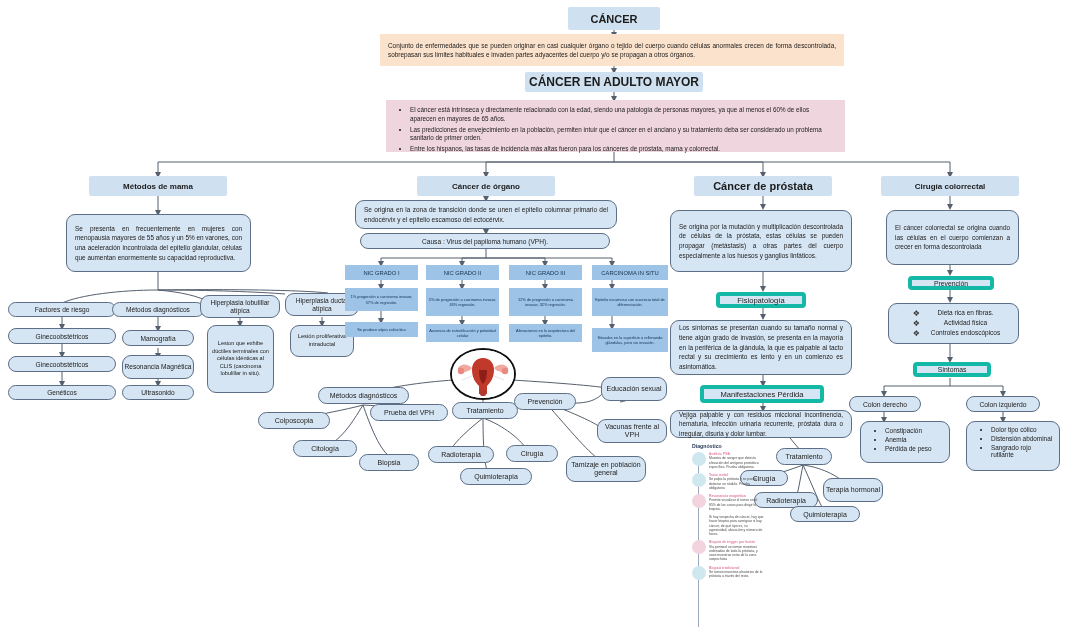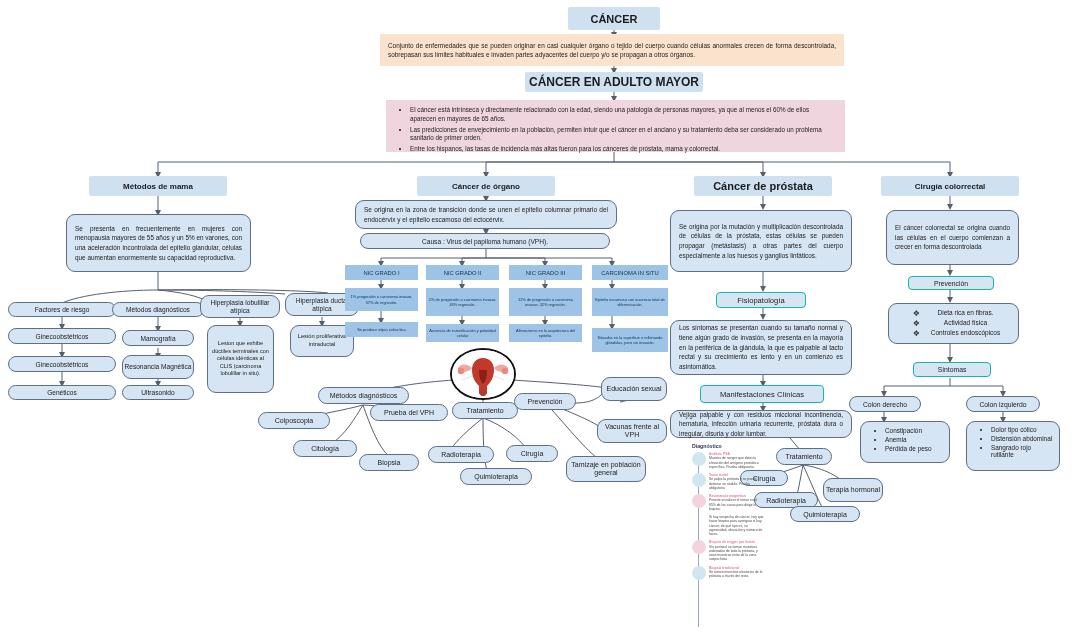--- a/index.html
+++ b/index.html
@@ -3,21 +3,21 @@
 <meta charset="utf-8">
 <style>
   html,body{margin:0;padding:0;background:#ffffff;}
   body{font-family:"Liberation Sans",sans-serif;}
   #canvas{position:relative;width:1092px;height:640px;background:#fff;overflow:hidden;}
   .node{position:absolute;box-sizing:border-box;display:flex;align-items:center;justify-content:center;text-align:center;color:#1b1b1b;}
   
   .bar{background:#cfe0f0;border:none;border-radius:2px;font-weight:bold;}
   
   .rbox{background:#d6e5f3;border:1px solid #5c6f86;border-radius:9px;}
-  .rbox-sq{background:#d6e5f3;border:1px solid #14b8a6;border-radius:4px;}
+  .rbox-sq{background:#d6e5f3;border:4px solid #14b8a6;border-radius:4px;}
   
   .chip{background:#9dc3e6;border:none;border-radius:0;color:#14324f;}
   .peach{background:#fbe2cc;border:none;}
   .pink{background:#efd5de;border:none;}
   .txt-just{text-align:justify;text-justify:inter-word;}
   .pad{padding:5px 8px;}
   .list{display:block;text-align:left;}
   .list ul{margin:0;padding-left:16px;}
   .list li{margin:0 0 2px 0;}
   .diamondlist ul{list-style:none;margin:0;padding-left:6px;}
@@ -259,21 +259,21 @@
   <div class="node rbox" style="left:566px;top:456px;width:80px;height:26px;font-size:7px;line-height:1.2;">Tamizaje en población general</div>
 
   <div class="node bar" style="left:694px;top:176px;width:138px;height:20px;font-size:11px;">Cáncer de próstata</div>
 
   <div class="node rbox pad txt-just" style="left:670px;top:210px;width:182px;height:62px;font-size:6.4px;line-height:1.5;">Se origina por la mutación y multiplicación descontrolada de células de la próstata, estas células se pueden propagar (metástasis) a otras partes del cuerpo especialmente a los huesos y ganglios linfáticos.</div>
 
   <div class="node rbox-sq" style="left:716px;top:292px;width:90px;height:16px;font-size:7.6px;">Fisiopatología</div>
 
   <div class="node rbox pad txt-just" style="left:670px;top:320px;width:182px;height:55px;font-size:6.4px;line-height:1.5;">Los síntomas se presentan cuando su tamaño normal y tiene algún grado de invasión, se presenta en la mayoría en la periférica de la glándula, la que es palpable al tacto rectal y su crecimiento es lento y en un comienzo es asintomática.</div>
 
-  <div class="node rbox-sq" style="left:700px;top:385px;width:124px;height:18px;font-size:7.6px;">Manifestaciones Clínicas</div>
+  <div class="node rbox-sq" style="left:700px;top:385px;width:124px;height:18px;font-size:7.6px;">Manifestaciones Pérdida</div>
 
   <div class="node rbox pad txt-just" style="left:670px;top:410px;width:182px;height:28px;font-size:6.3px;line-height:1.45;">Vejiga palpable y con residuos miccional incontinencia, hematuria, infección urinaria recurrente, próstata dura o irregular, disuria y dolor lumbar.</div>
 
   <div class="node rbox" style="left:776px;top:448px;width:56px;height:17px;font-size:7px;">Tratamiento</div>
   <div class="node rbox" style="left:740px;top:470px;width:48px;height:16px;font-size:7px;">Cirugía</div>
   <div class="node rbox" style="left:754px;top:492px;width:64px;height:16px;font-size:7px;">Radioterapia</div>
   <div class="node rbox" style="left:790px;top:506px;width:70px;height:16px;font-size:7px;">Quimioterapia</div>
   <div class="node rbox" style="left:823px;top:478px;width:60px;height:24px;font-size:7px;line-height:1.2;">Terapia hormonal</div>
 
   <div class="dtitle" style="left:692px;top:443px;">Diagnóstico</div>

